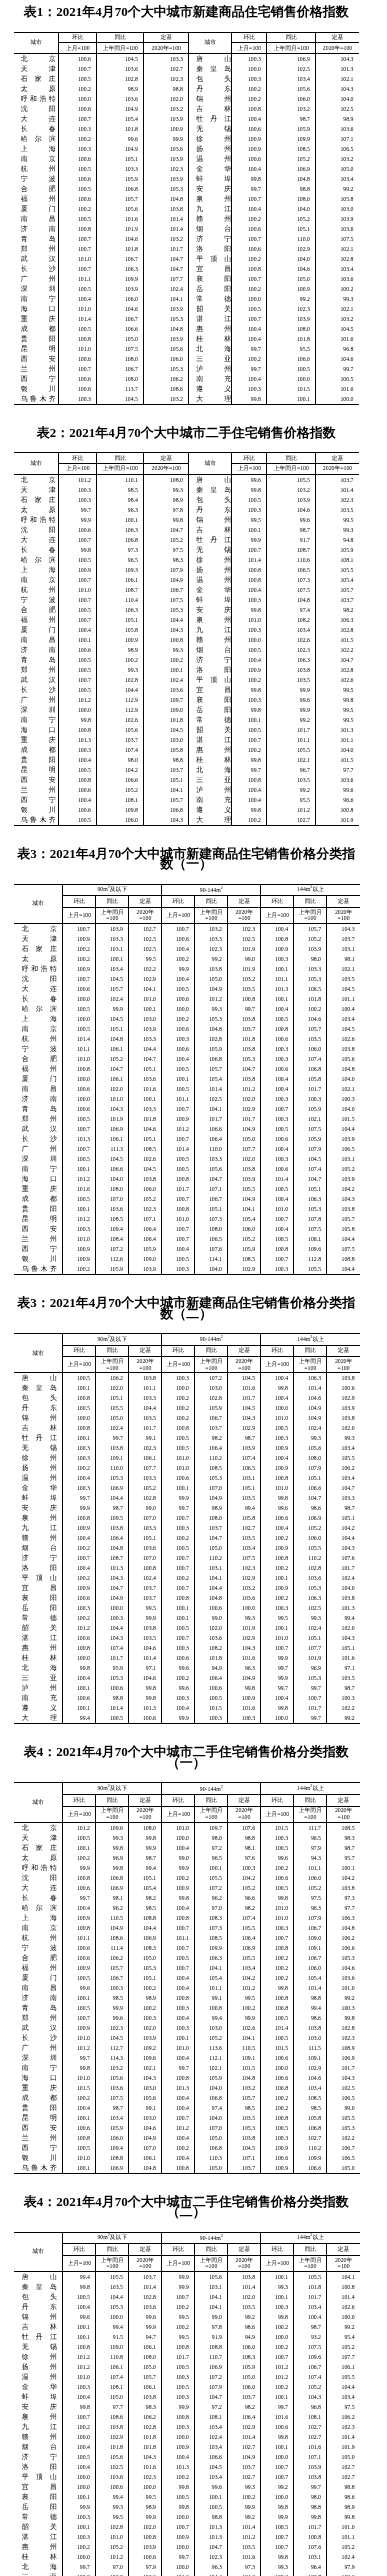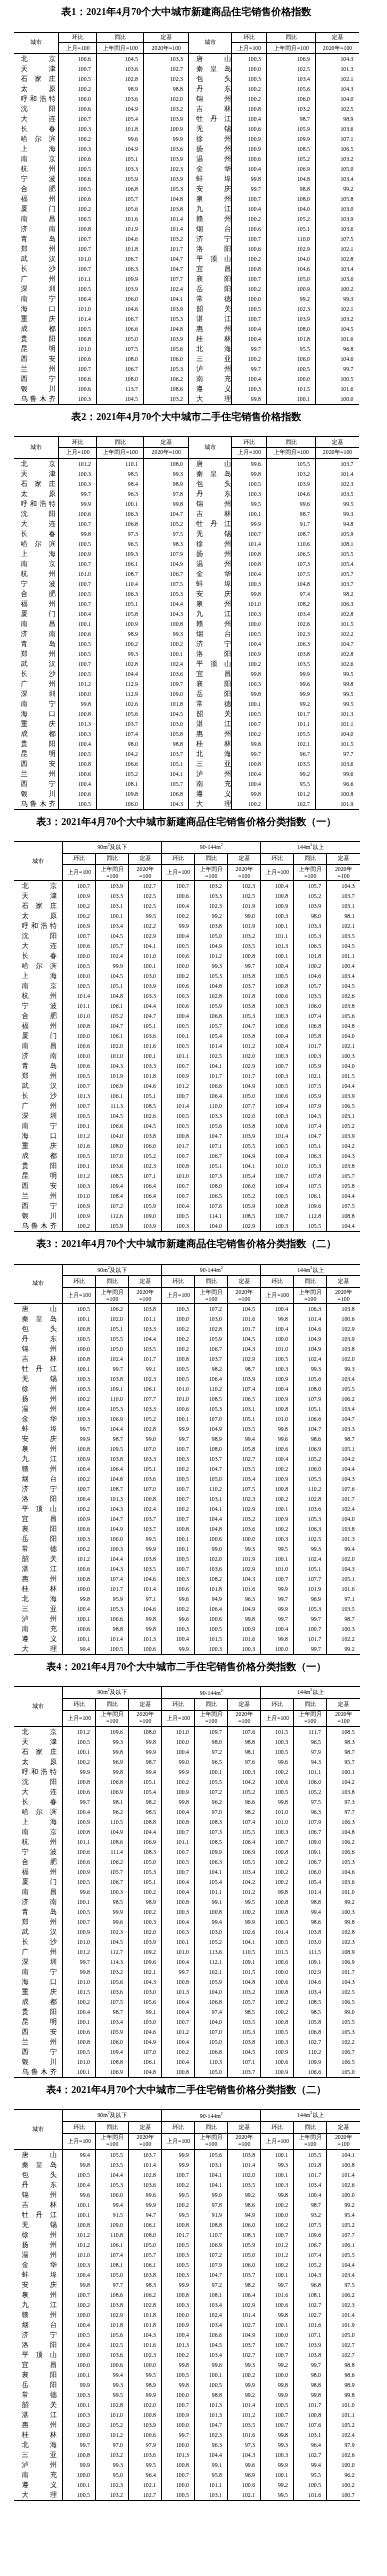--- a/index.html
+++ b/index.html
@@ -1,19 +1,19 @@
 <!DOCTYPE html>
 <html style="font-size:8.5px"><head>
 <meta charset="utf-8">
 <style>
   html,body{margin:0;padding:0;background:#ffffff;}
   body{width:388px;color:#000;font-family:"Liberation Serif","DejaVu Serif",serif;}
   .page{padding:7.4px 0 21px 13.8px;}
-  .tbl-title{width:345px;text-align:center;font-weight:bold;font-size:10px;line-height:10.6px;margin:0 0 13.8px 0;color:#000;}
-  section + section .tbl-title{margin-top:7px;font-family:Liberation Serif, serif;}
+  .tbl-title{width:345px;text-align:center;font-weight:bold;font-size:13px;line-height:10.6px;margin:0 0 13.8px 0;color:#000;}
+  section + section .tbl-title{margin-top:23px;font-family:Liberation Serif, serif;}
   table.stat{border-collapse:collapse;table-layout:fixed;width:345px;
     border-top:1.6px solid #000;border-bottom:1.6px solid #000;}
   .stat th,.stat td{padding:0;font-weight:normal;overflow:hidden;white-space:nowrap;}
   .stat th{border:0.5px solid #000;font-size:5.8px;text-align:center;color:#000;}
   .stat thead tr:first-child th{border-top:none;}
   .stat td{border-left:0.5px solid #000;border-right:0.5px solid #000;border-top:none;border-bottom:none;font-size:5.8px;}
   .stat tr > *:first-child{border-left:none;}
   .stat tr > *:last-child{border-right:none;}
   .stat thead tr:last-child th{border-bottom:1.1px solid #000;}
   .stat thead th[rowspan]{border-bottom:1.1px solid #000;}

